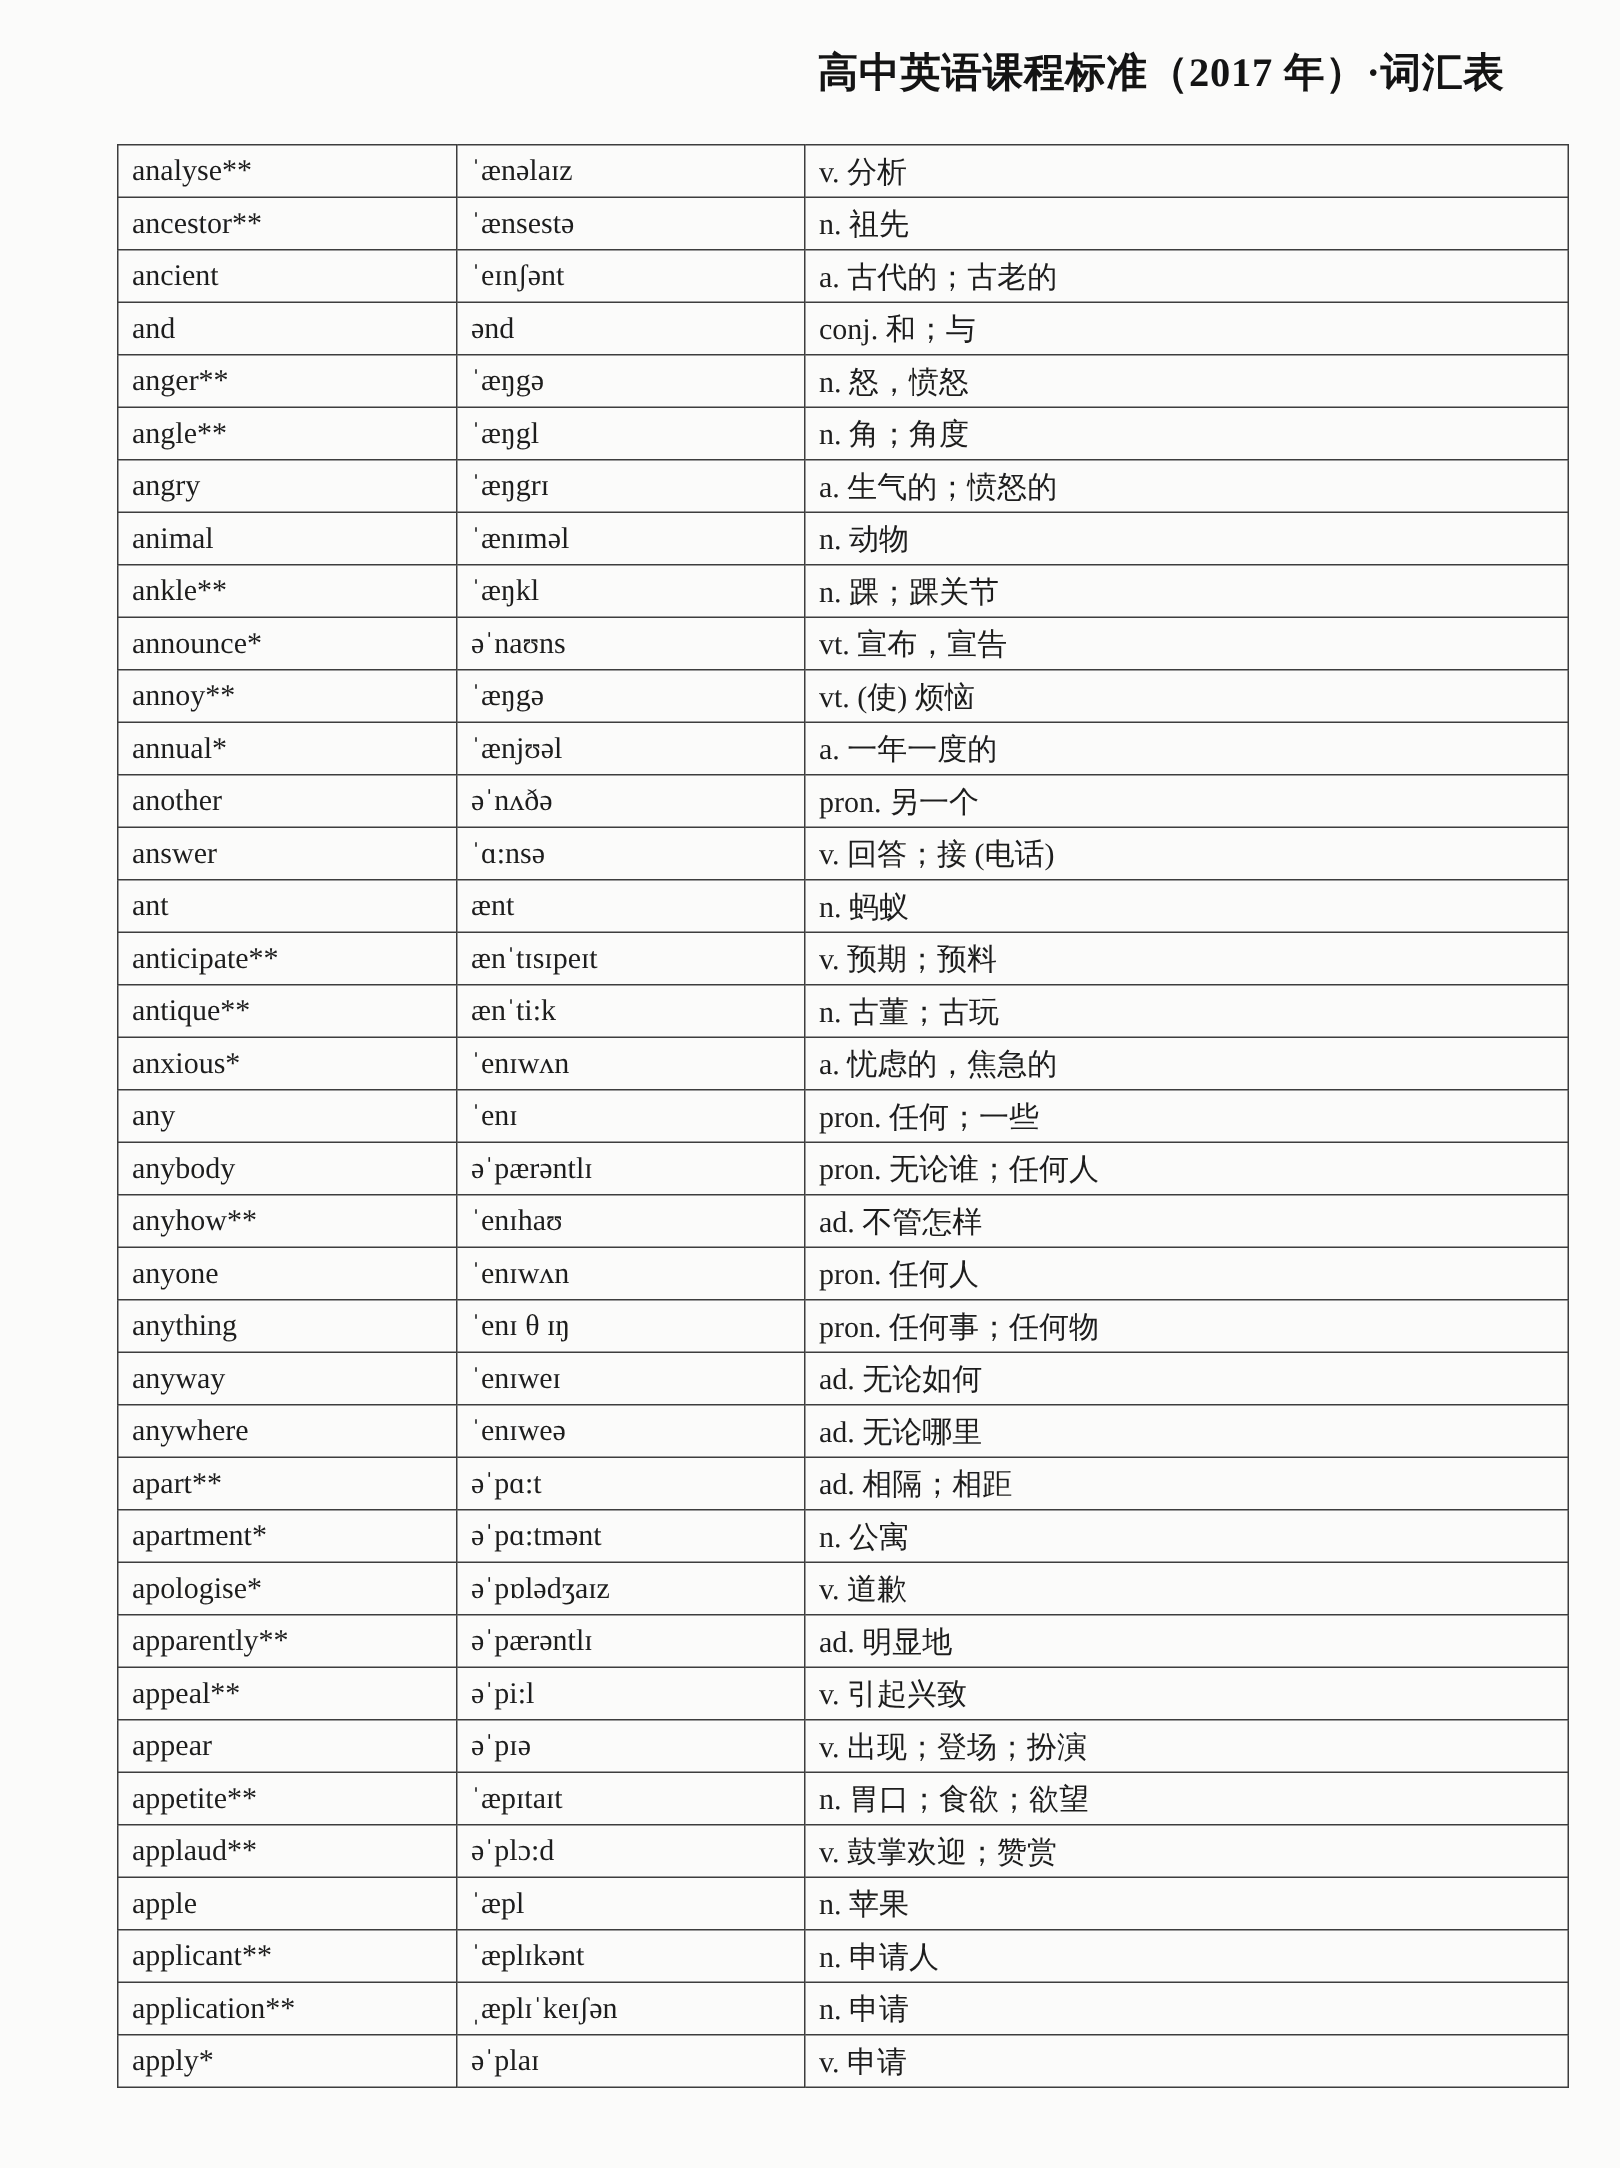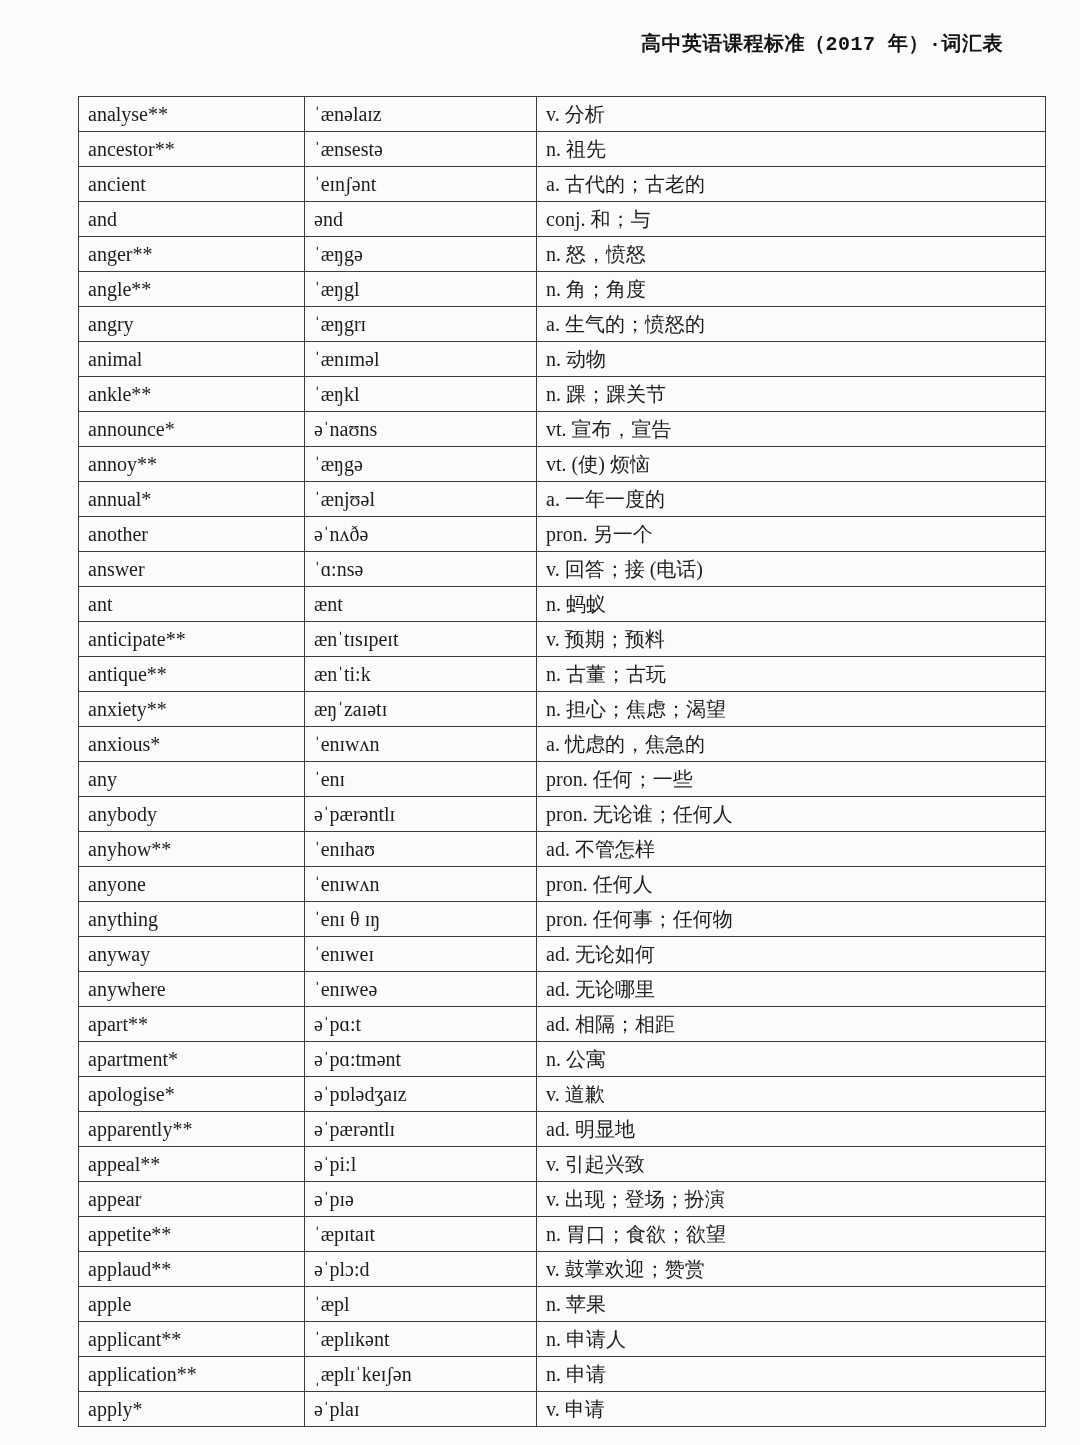--- a/index.html
+++ b/index.html
@@ -8,22 +8,22 @@
     background:#fbfbfa;
     font-family:"Liberation Serif","DejaVu Serif",serif;
     color:#1d1d1d;
     position:relative;
     overflow:hidden;
   }
   .page-header{
     position:absolute;
     top:30px;
     right:77px;
-    font-family:Liberation Mono, monospace;
-    font-size:20px;
+    font-family:Liberation Serif, serif;
+    font-size:27px;
     font-weight:600;
     color:#141414;
     letter-spacing:0.5px;
   }
   table.vocab{
     position:absolute;
     top:96px;
     left:78px;
     width:925px;
     border-collapse:collapse;
@@ -128,25 +128,20 @@
         <td class="c0">anticipate**</td>
         <td class="c1">ænˈtɪsɪpeɪt</td>
         <td class="c2">v. 预期；预料</td>
       </tr>
       <tr>
         <td class="c0">antique**</td>
         <td class="c1">ænˈti:k</td>
         <td class="c2">n. 古董；古玩</td>
       </tr>
       <tr>
-        <td class="c0">anxiety**</td>
-        <td class="c1">æŋˈzaɪətɪ</td>
-        <td class="c2">n. 担心；焦虑；渴望</td>
-      </tr>
-      <tr>
         <td class="c0">anxious*</td>
         <td class="c1">ˈenɪwʌn</td>
         <td class="c2">a. 忧虑的，焦急的</td>
       </tr>
       <tr>
         <td class="c0">any</td>
         <td class="c1">ˈenɪ</td>
         <td class="c2">pron. 任何；一些</td>
       </tr>
       <tr>

